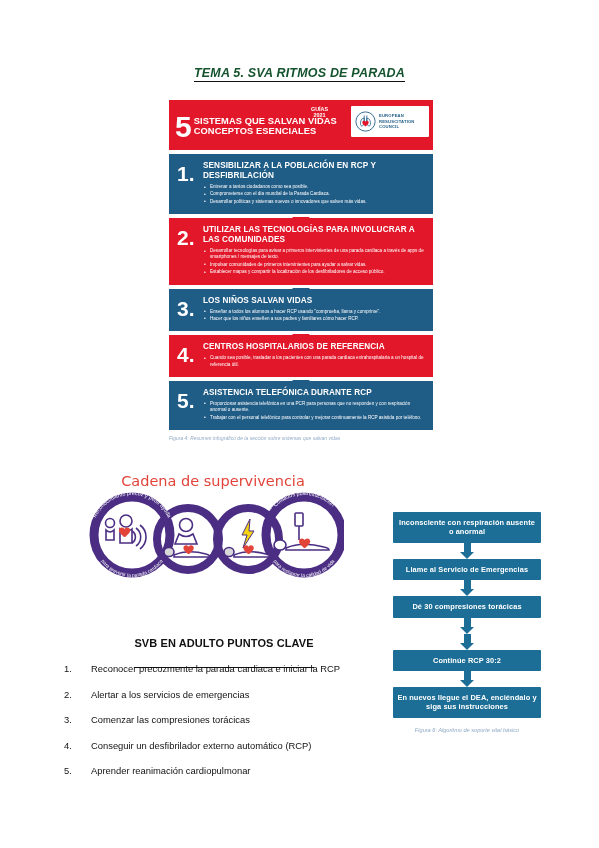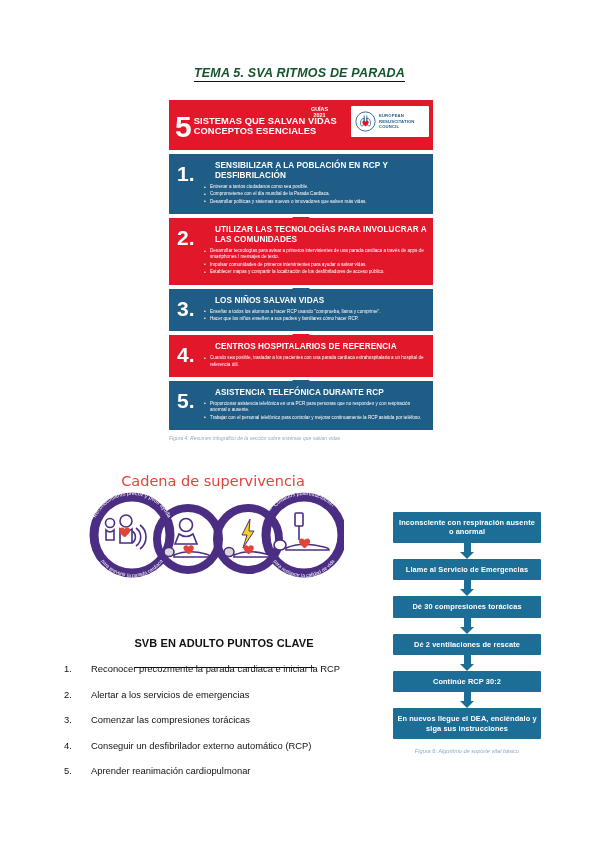--- a/index.html
+++ b/index.html
@@ -82,21 +82,21 @@
   .band.red{background:#E2172A;}
   .band.blue{background:#1F5C86;}
   .band .num{
     color:#fff;font-weight:bold;font-size:21px;
     line-height:19px;
     width:24px;flex:0 0 24px;
     margin-top:3px;margin-left:2px;
   }
   .band .body{flex:1 1 auto;padding-left:2px;}
   .band h3{
-    margin:0 0 3px 12px;
+    margin:0 0 3px 0;
     color:#fff;font-weight:bold;font-size:8.2px;
     line-height:10px;letter-spacing:.1px;
   }
   .band ul{
     margin:0;padding:0;list-style:none;
   }
   .band li{
     color:#fff;font-size:4.6px;line-height:6.2px;
     padding-left:7px;position:relative;
     margin-bottom:1.2px;
@@ -382,21 +382,20 @@
     <div class="fbox">Llame al Servicio de Emergencias</div>
     <div class="farrow">
         <div class="stem"></div>
         <div class="head"></div>
       </div>
     <div class="fbox">Dé 30 compresiones torácicas</div>
     <div class="farrow">
         <div class="stem"></div>
         <div class="head"></div>
       </div>
-    <div class="fbox">Dé 2 ventilaciones de rescate</div>
     <div class="farrow">
         <div class="stem"></div>
         <div class="head"></div>
       </div>
     <div class="fbox">Continúe RCP 30:2</div>
     <div class="farrow">
         <div class="stem"></div>
         <div class="head"></div>
       </div>
     <div class="fbox">En nuevos llegue el DEA, enciéndalo y siga sus instrucciones</div>

